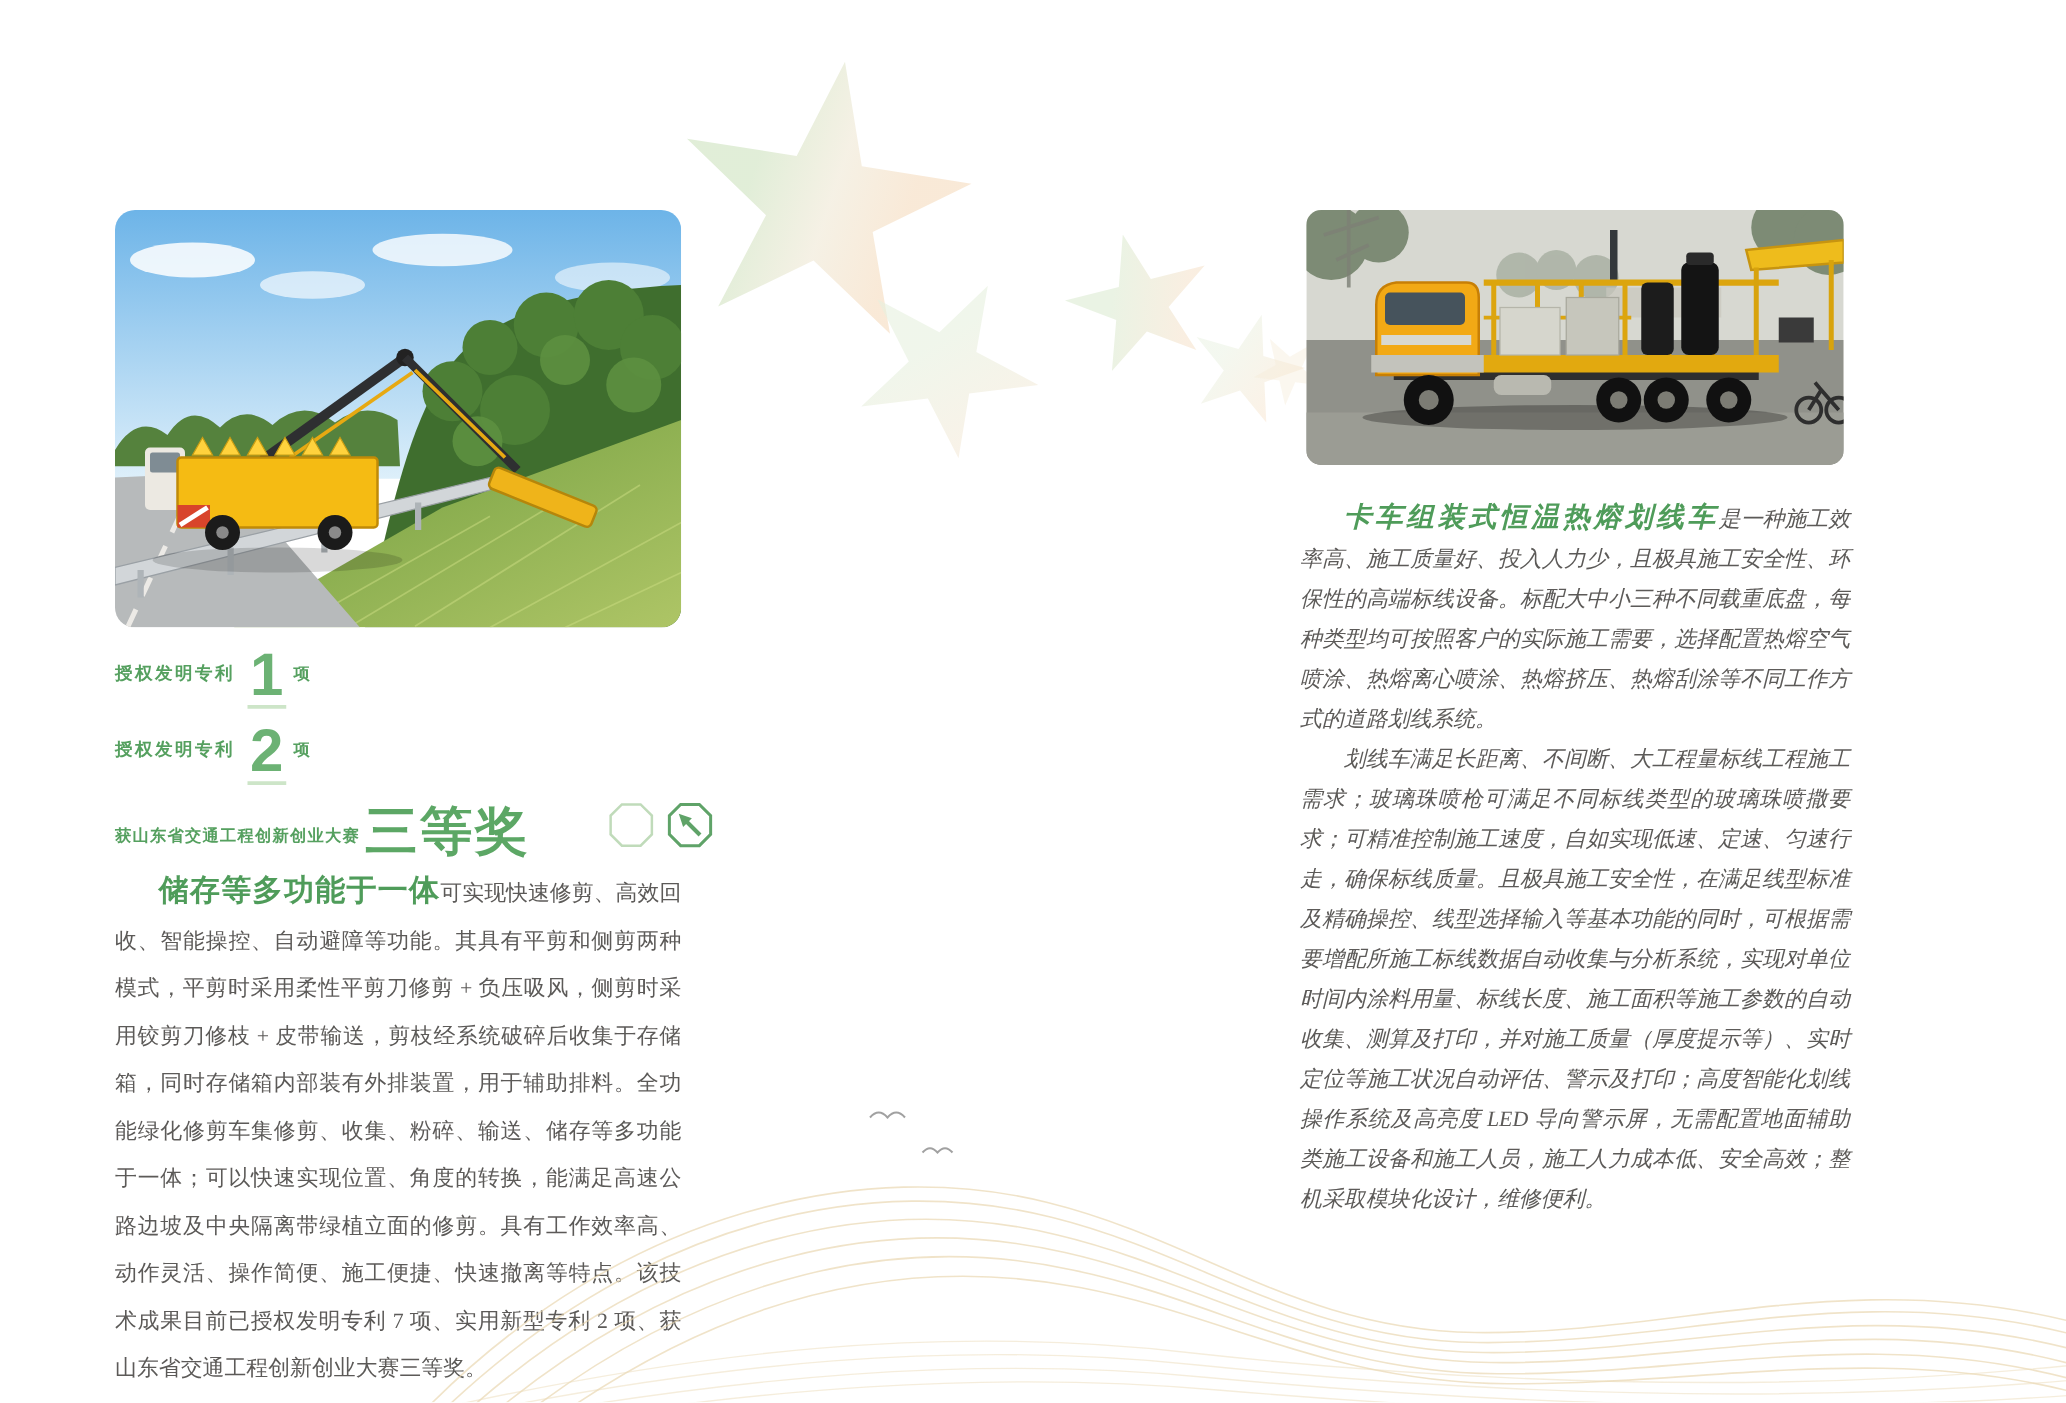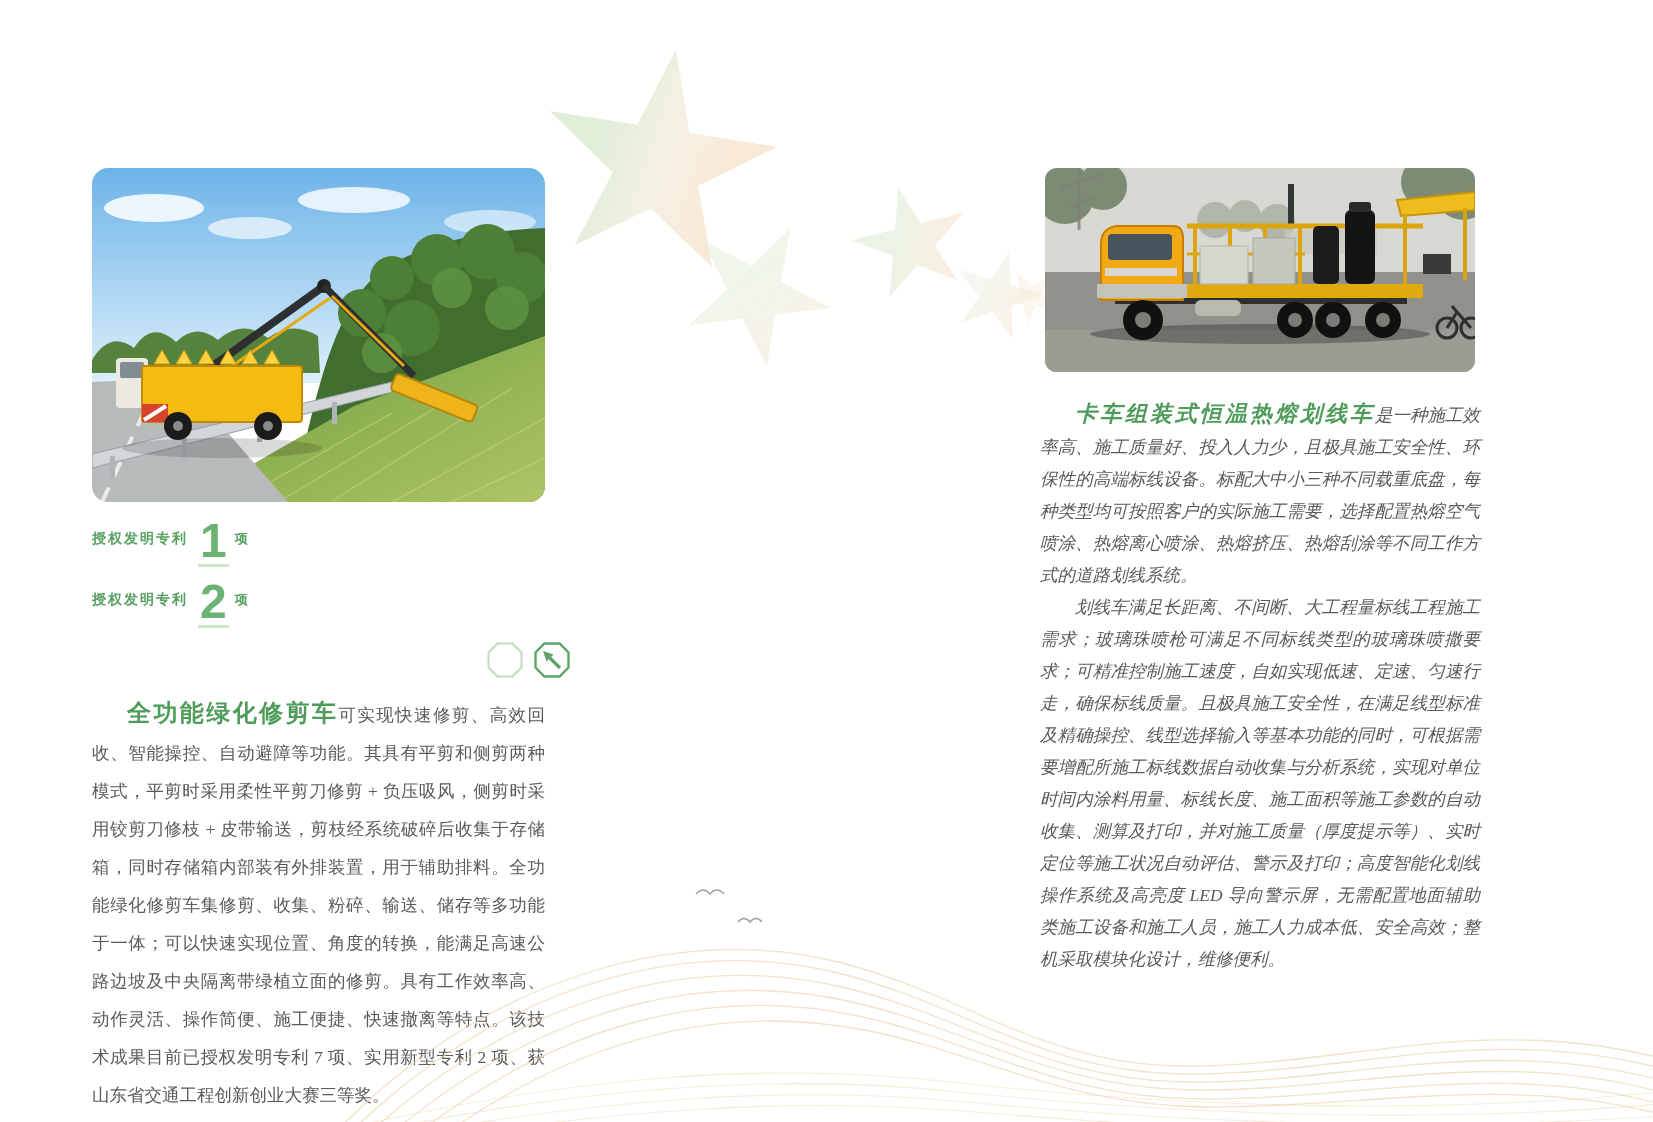--- a/index.html
+++ b/index.html
@@ -219,35 +219,39 @@
     <div class="stat-row">
       <span class="stat-label">授权发明专利</span>
       <span class="stat-value">1</span>
       <span class="stat-unit">项</span>
     </div>
     <div class="stat-row">
       <span class="stat-label">授权发明专利</span>
       <span class="stat-value">2</span>
       <span class="stat-unit">项</span>
     </div>
+    <div class="award-row">
+      <span class="award-label">获山东省交通工程创新创业大赛</span>
+      <span class="award-value">三等奖</span>
+    </div>
   </div>
 
   <div class="award-icons">
     <svg width="38" height="38" viewBox="0 0 38 38">
       <polygon points="11.5,2.5 26.5,2.5 35.5,11.5 35.5,26.5 26.5,35.5 11.5,35.5 2.5,26.5 2.5,11.5" fill="#ffffff" stroke="#c0dbba" stroke-width="2"></polygon>
     </svg>
     <svg width="38" height="38" viewBox="0 0 38 38">
       <polygon points="11.5,2.5 26.5,2.5 35.5,11.5 35.5,26.5 26.5,35.5 11.5,35.5 2.5,26.5 2.5,11.5" fill="#ffffff" stroke="#5fa368" stroke-width="2.4"></polygon>
       <line x1="27" y1="27" x2="15" y2="15" stroke="#5fa368" stroke-width="3.2"></line>
       <polygon points="10,10 20.5,13.5 13.5,20.5" fill="#5fa368"></polygon>
     </svg>
   </div>
 
   <p class="para para-left">
-    <span class="lead lead-left">全功能绿化修剪车</span><span>可实现快速修剪、高效回收、智能操控、自动避障等功能。其具有平剪和侧剪两种模式，平剪时采用柔性平剪刀修剪 + 负压吸风，侧剪时采用铰剪刀修枝 + 皮带输送，剪枝经系统破碎后收集于存储箱，同时存储箱内部装有外排装置，用于辅助排料。全功能绿化修剪车集修剪、收集、粉碎、输送、储存等多功能于一体；可以快速实现位置、角度的转换，能满足高速公路边坡及中央隔离带绿植立面的修剪。具有工作效率高、动作灵活、操作简便、施工便捷、快速撤离等特点。该技术成果目前已授权发明专利 7 项、实用新型专利 2 项、获山东省交通工程创新创业大赛三等奖。</span>
+    <span class="lead lead-left">储存等多功能于一体</span><span>可实现快速修剪、高效回收、智能操控、自动避障等功能。其具有平剪和侧剪两种模式，平剪时采用柔性平剪刀修剪 + 负压吸风，侧剪时采用铰剪刀修枝 + 皮带输送，剪枝经系统破碎后收集于存储箱，同时存储箱内部装有外排装置，用于辅助排料。全功能绿化修剪车集修剪、收集、粉碎、输送、储存等多功能于一体；可以快速实现位置、角度的转换，能满足高速公路边坡及中央隔离带绿植立面的修剪。具有工作效率高、动作灵活、操作简便、施工便捷、快速撤离等特点。该技术成果目前已授权发明专利 7 项、实用新型专利 2 项、获山东省交通工程创新创业大赛三等奖。</span>
   </p>
 
   <div class="col-right">
     <p class="para para-right">
       <span class="lead lead-right">卡车组装式恒温热熔划线车</span><span>是一种施工效率高、施工质量好、投入人力少，且极具施工安全性、环保性的高端标线设备。标配大中小三种不同载重底盘，每种类型均可按照客户的实际施工需要，选择配置热熔空气喷涂、热熔离心喷涂、热熔挤压、热熔刮涂等不同工作方式的道路划线系统。</span>
     </p>
     <p class="para para-right">
       <span>划线车满足长距离、不间断、大工程量标线工程施工需求；玻璃珠喷枪可满足不同标线类型的玻璃珠喷撒要求；可精准控制施工速度，自如实现低速、定速、匀速行走，确保标线质量。且极具施工安全性，在满足线型标准及精确操控、线型选择输入等基本功能的同时，可根据需要增配所施工标线数据自动收集与分析系统，实现对单位时间内涂料用量、标线长度、施工面积等施工参数的自动收集、测算及打印，并对施工质量（厚度提示等）、实时定位等施工状况自动评估、警示及打印；高度智能化划线操作系统及高亮度 LED 导向警示屏，无需配置地面辅助类施工设备和施工人员，施工人力成本低、安全高效；整机采取模块化设计，维修便利。</span>
     </p>
   </div>

